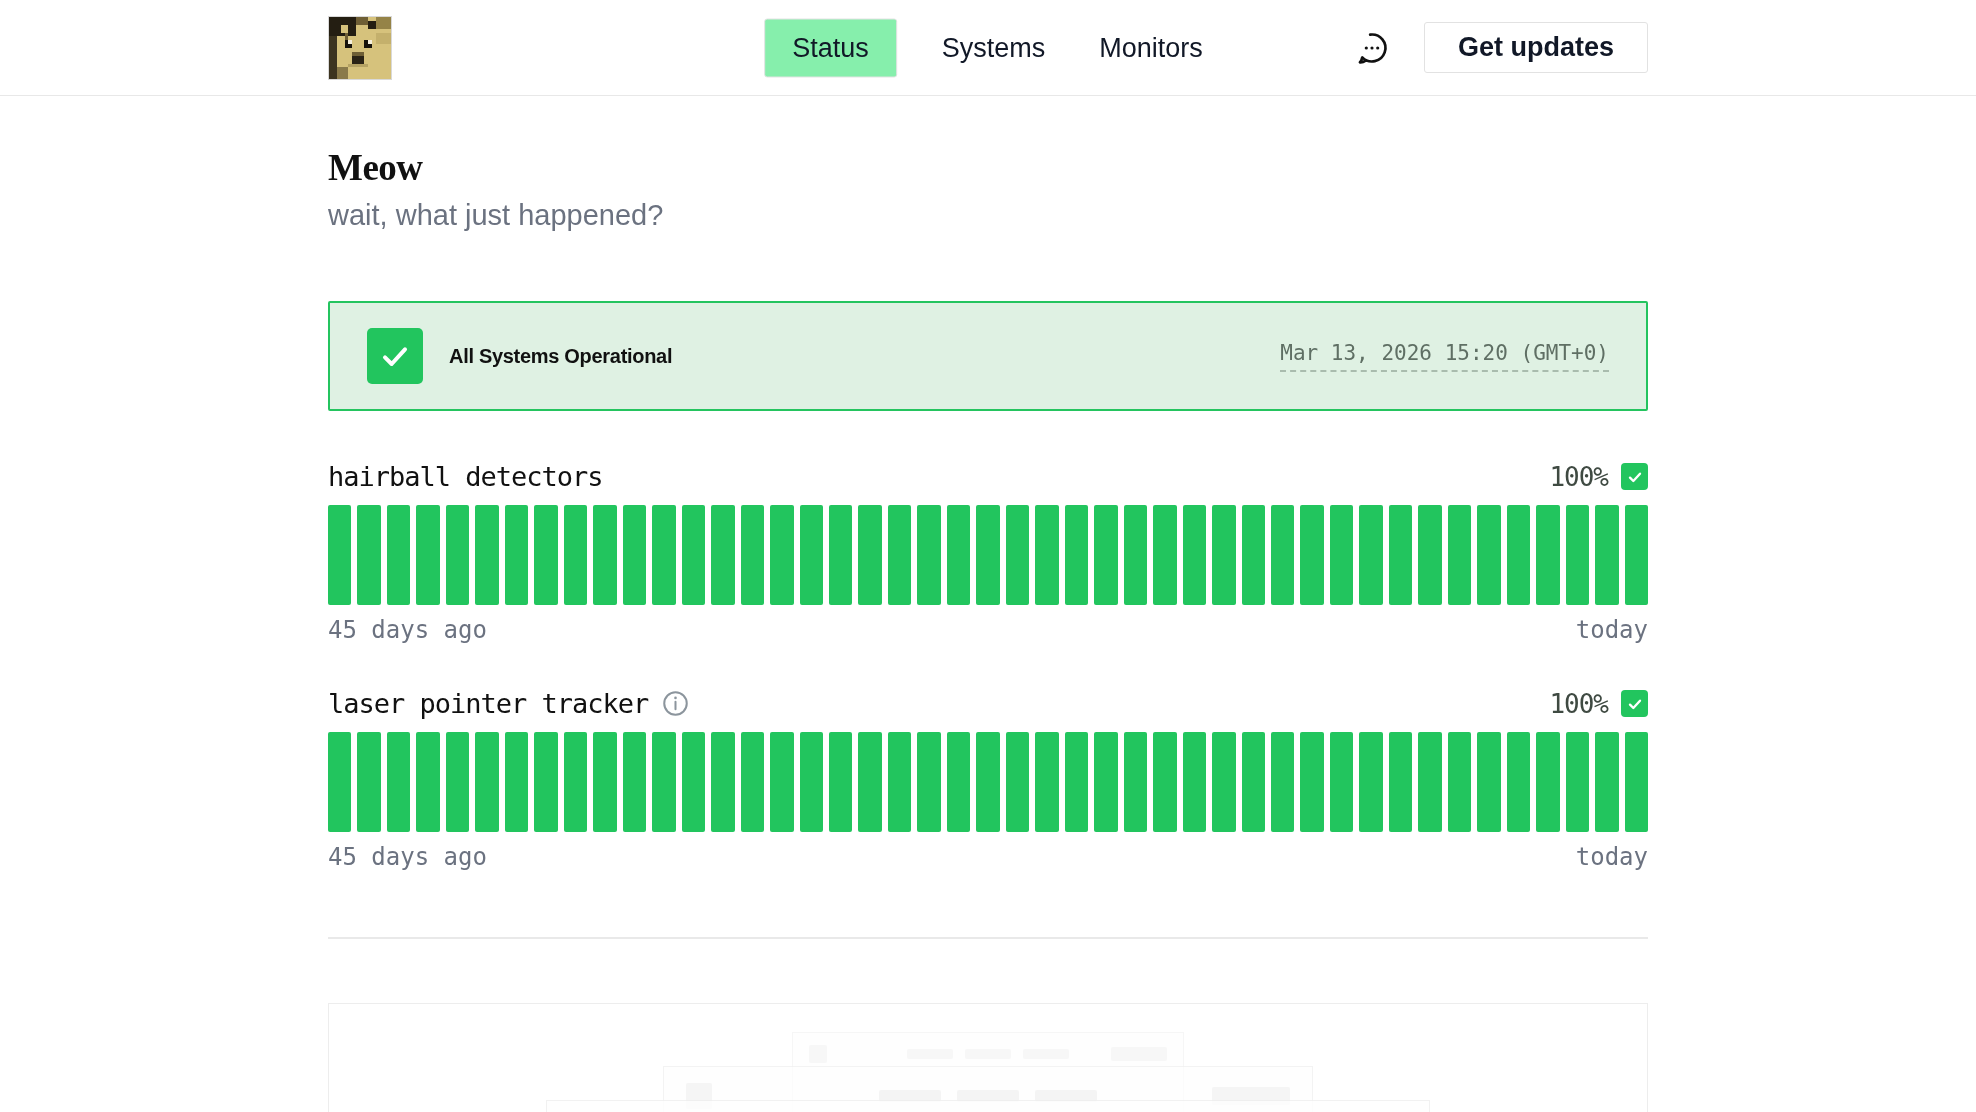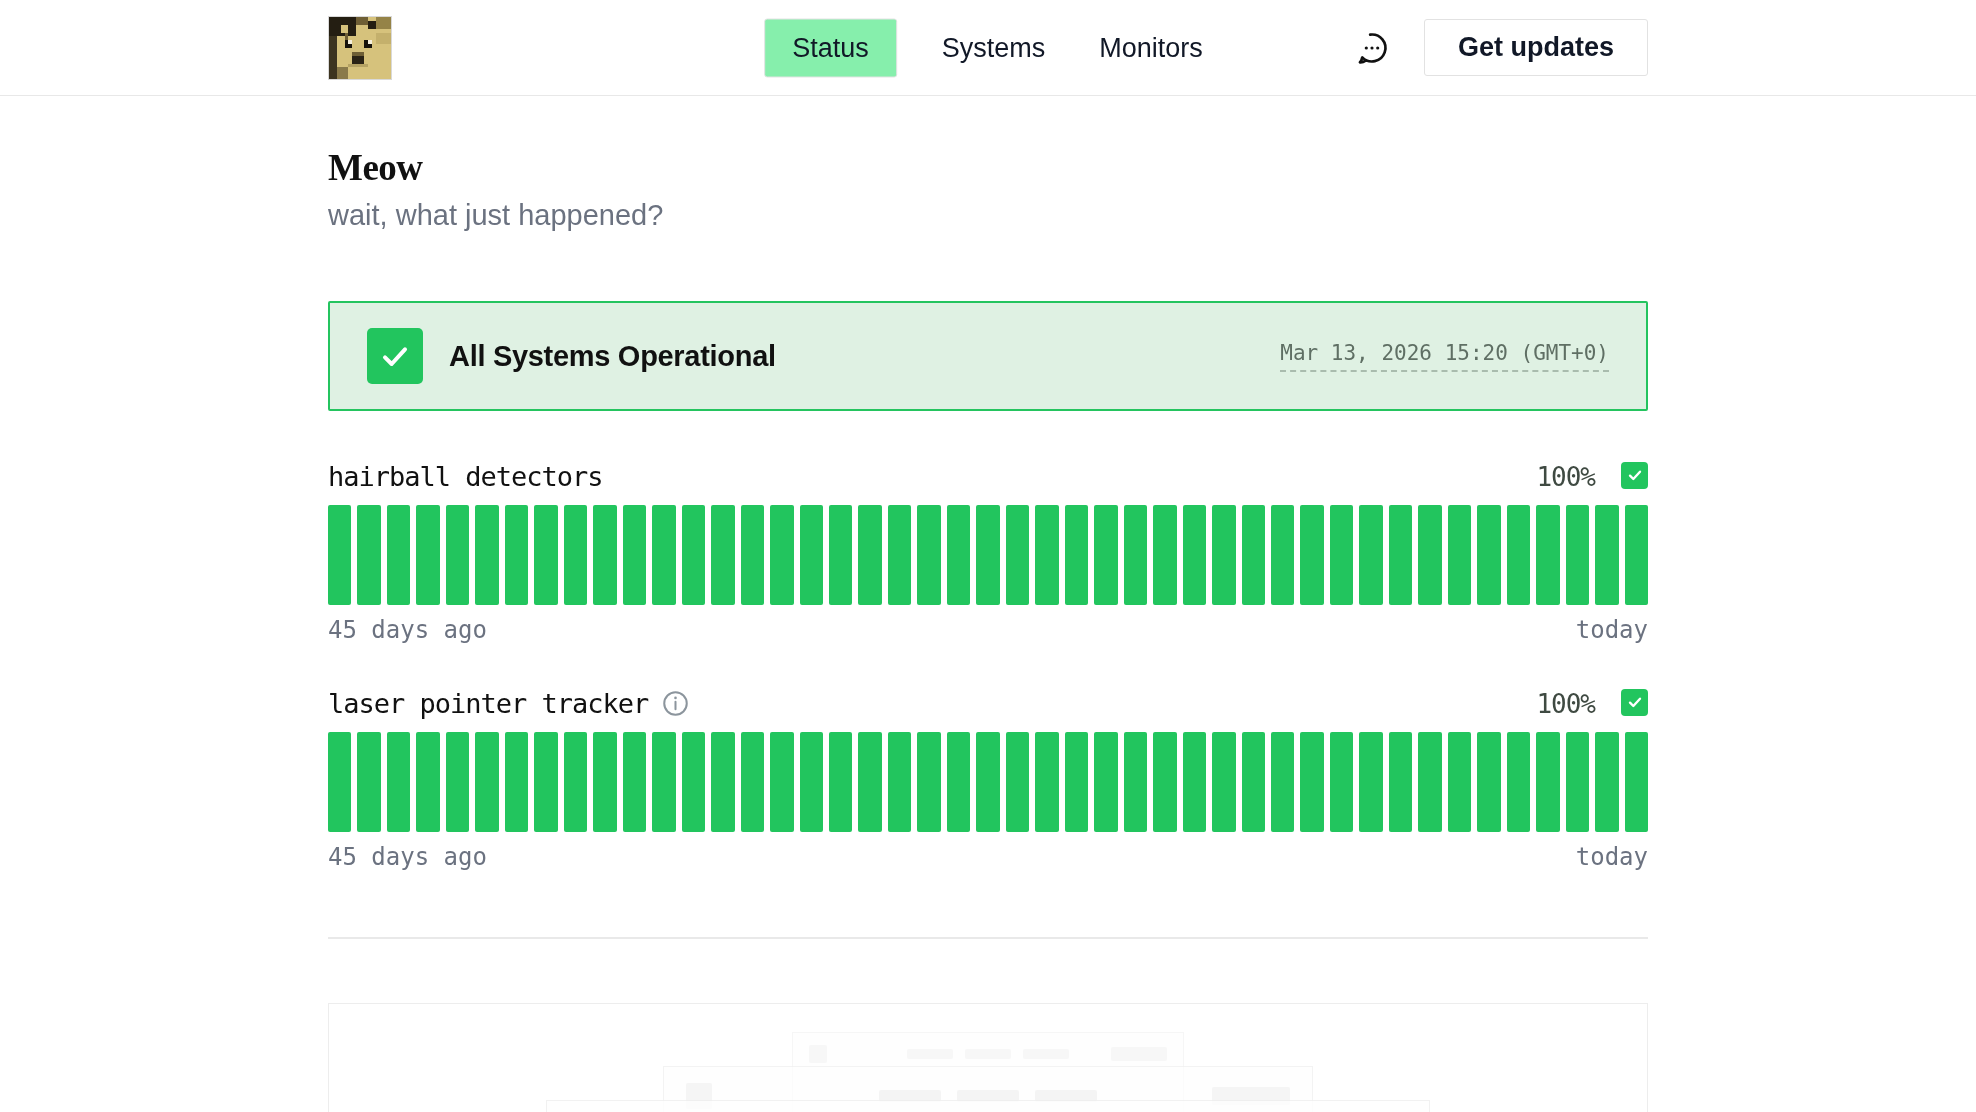--- a/index.html
+++ b/index.html
@@ -27,55 +27,55 @@
   .tab {
     font-size:27px; font-weight:500; color:#111827; cursor:pointer;
     padding:13px 8px; border:1px solid transparent; border-radius:3px;
     white-space:nowrap;
   }
   .tab.active { background:#86efac; border-color:#e3e3e3; padding:13px 27px; }
   .nav-right { margin-left:auto; display:flex; align-items:center; gap:32px; }
   .chat-btn { width:40px; height:40px; cursor:pointer; display:flex; align-items:center; justify-content:center; }
   .chat-btn svg { width:38px; height:38px; }
   .updates-btn {
-    height:57px; padding:0 33px; background:#fff; border:1px solid #e2e2e2;
+    height:51px; padding:0 33px; background:#fff; border:1px solid #e2e2e2;
     border-radius:3px; font-size:27px; font-weight:600; color:#111827;
     font-family:"Liberation Sans", sans-serif; cursor:pointer; white-space:nowrap;
   }
   
   .main { width:1320px; margin:0 auto; }
   .page-title { margin-top:50px; font-size:37px; font-weight:700; color:#111; letter-spacing:-0.5px;font-family:Liberation Serif, serif; }
   .page-subtitle { margin-top:10px; font-size:29px; color:#6b7280; }
   
   .banner {
     margin-top:69px; height:110px; background:#dff1e3; border:2px solid #24c45f;
     border-radius:2px; display:flex; align-items:center; padding:0 37px;
   }
   .check-badge {
     width:56px; height:56px; background:#22c55e; border-radius:5px;
     display:flex; align-items:center; justify-content:center; flex:0 0 auto;
   }
   .check-badge svg { width:32px; height:32px; }
-  .banner-msg { font-size:29px; font-weight:700; color:#111; margin-left:26px; letter-spacing:-0.3px; }
+  .banner-msg { font-size:20px; font-weight:700; color:#111; margin-left:26px; letter-spacing:-0.3px; }
   .banner-time {
     margin-left:auto; font-family:"DejaVu Sans Mono", monospace; font-size:21px;
     color:#5f6f64; border-bottom:2px dashed #a9bcae; padding-bottom:5px; cursor:pointer;
     white-space:nowrap;
   }
   
   .monitor { margin-top:50px; }
   .monitor + .monitor { margin-top:44px; }
   .monitor-head { display:flex; align-items:center; }
   .monitor-name {
     font-family:"DejaVu Sans Mono", monospace; font-size:27px; font-weight:500; color:#111;
     letter-spacing:-1px;
   }
   .info-ico { margin-left:14px; display:flex; align-items:center; cursor:pointer; }
   .info-ico svg { width:27px; height:27px; }
-  .monitor-right { margin-left:auto; display:flex; gap:26px; }
+  .monitor-right { margin-left:auto; display:flex; align-items:center; gap:13px; }
   .uptime-pct { font-family:"DejaVu Sans Mono", monospace; font-size:26px; color:#3f4a42; letter-spacing:-1px; }
   .mini-check {
     width:27px; height:27px; background:#22c55e; border-radius:4px;
     display:flex; align-items:center; justify-content:center;
   }
   .mini-check svg { width:16px; height:16px; }
   .bars { margin-top:13px; height:100px; display:flex; gap:6px; }
   .bars .bar { flex:1 1 0; background:#22c55e; border-radius:2px; cursor:pointer; }
   .monitor-foot {
     margin-top:11px; display:flex; justify-content:space-between;

